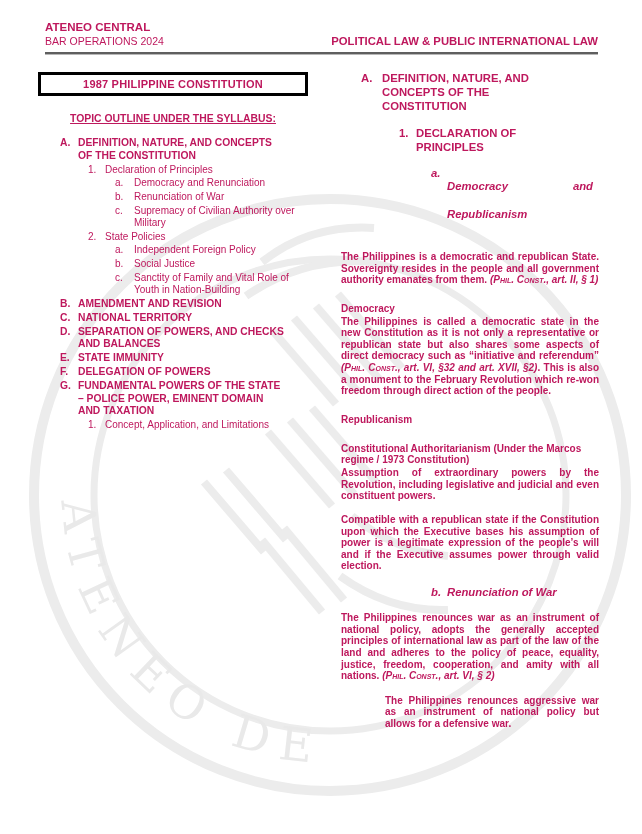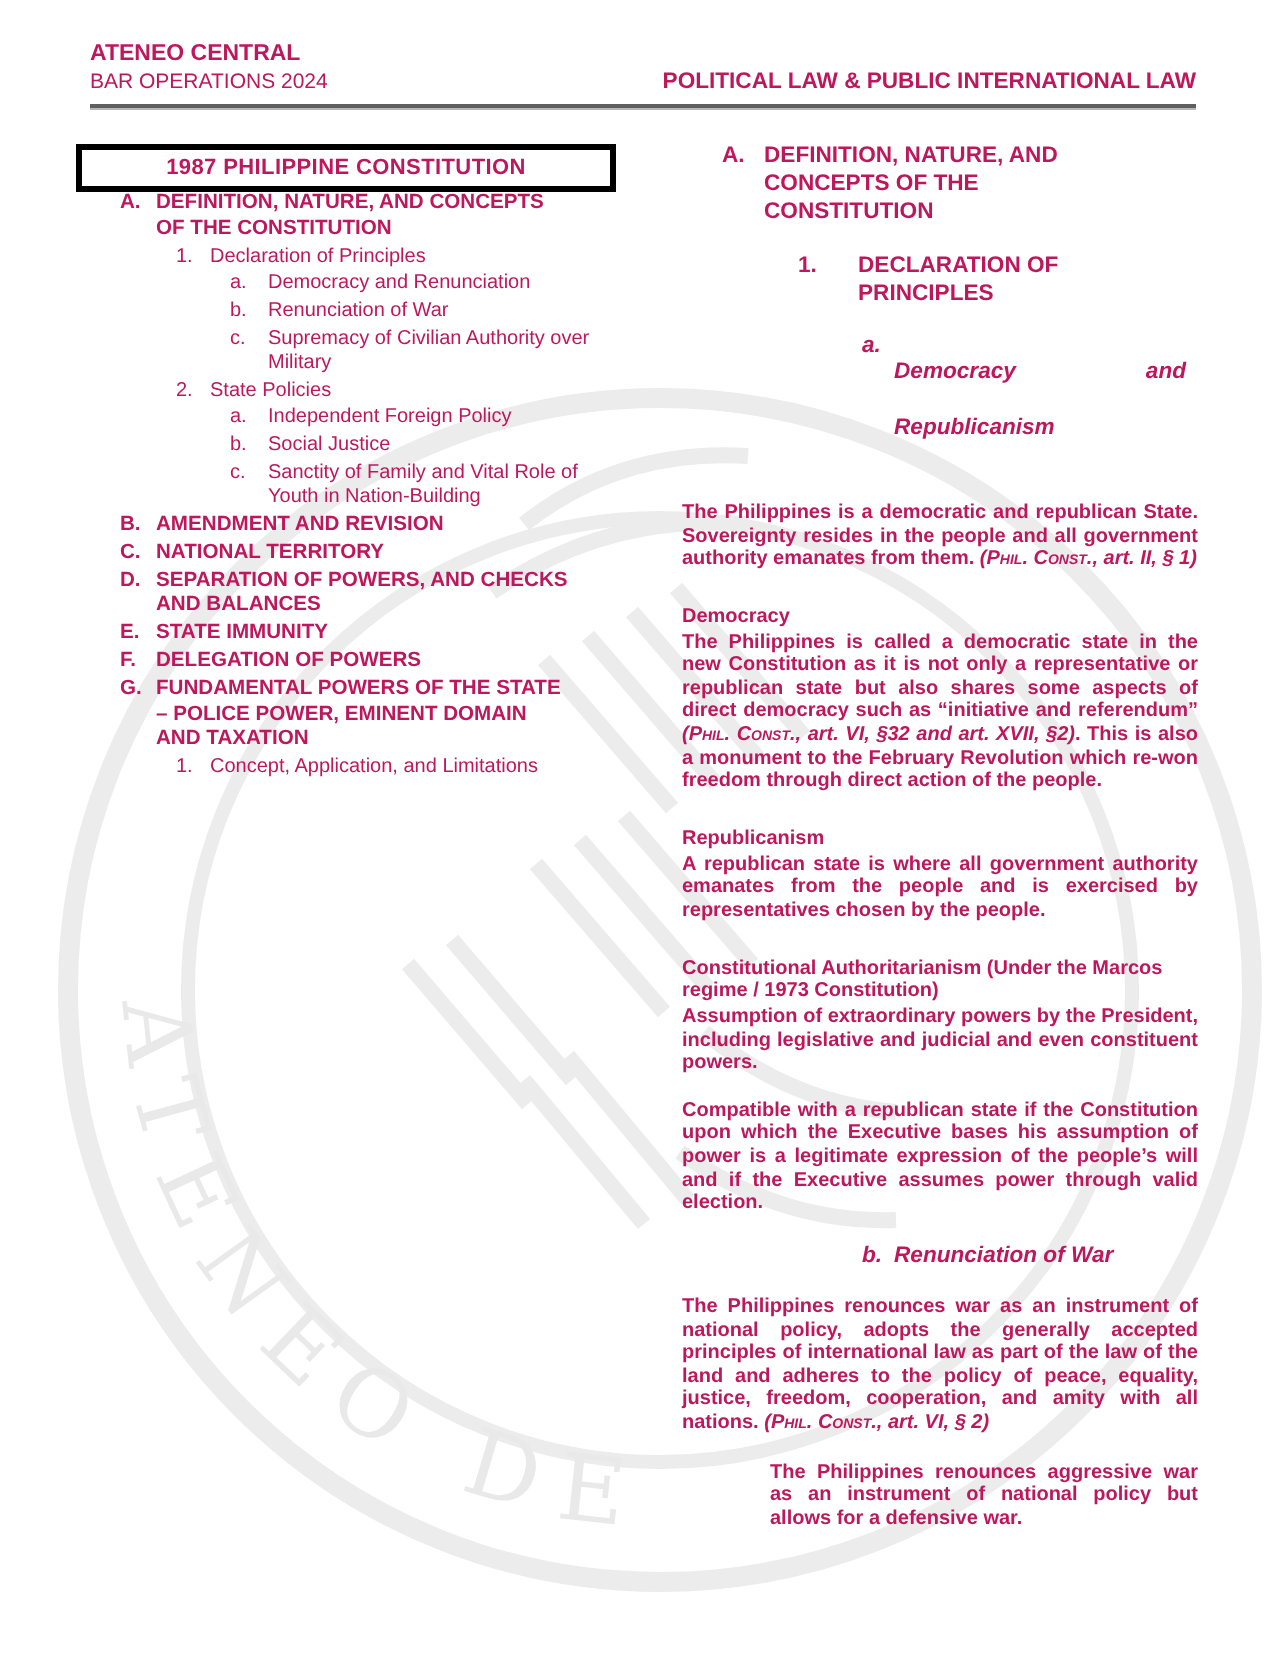--- a/index.html
+++ b/index.html
@@ -38,21 +38,21 @@
   .lvl2 .m { width:17px; }
   .lvl3 { margin-left:70px; }
   .lvl3 .m { width:19px; }
   .gap13 { margin-top:13px; }
 
   
   .rh { display:flex; font-weight:bold; font-size:11.3px; line-height:1.23; }
   .rh .m { flex:none; }
   .rh .t { white-space:pre-line; }
   .rhA { margin-left:20px; }  .rhA .m { width:21px; } .rhA .t { width:172px; }
-  .rh1 { margin-left:58px; margin-top:13px; } .rh1 .m { width:17px; } .rh1 .t { width:124px;margin-left:13px; }
+  .rh1 { margin-left:58px; margin-top:13px; } .rh1 .m { width:17px; } .rh1 .t { width:124px; }
   .rha { margin-left:90px; margin-top:12px; font-style:italic; }
   .rha .m { width:16px; } .rha .t { width:146px; }
   .jline { display:flex; justify-content:space-between; }
   .rha .l2 { display:block; }
   .rhb { margin-top:14px; }
   .para { font-size:10px; line-height:1.165; text-align:justify; margin-top:12px;font-weight:bold; }
   .para.first { margin-top:15px; }
   .para.t0 { margin-top:1px; }
   .para.bold { font-weight:bold; margin-top:13px;margin-left:44px; }
   .bh { font-weight:bold; font-size:10px; line-height:1.165; margin-top:17px; }
@@ -102,20 +102,21 @@
       <div class="subject">POLITICAL LAW &amp; PUBLIC INTERNATIONAL LAW</div>
     </header>
     <div class="rule"></div>
 
     <main class="cols">
 
       <section class="col-left">
         <div class="boxed">
           <span>1987 PHILIPPINE CONSTITUTION</span>
         </div>
+        <div class="topic">TOPIC OUTLINE UNDER THE SYLLABUS:</div>
 
         <div class="row lvl1">
           <span class="m">A.</span>
           <span class="t">DEFINITION, NATURE, AND CONCEPTS
 OF THE CONSTITUTION</span>
         </div>
         <div class="row lvl2">
           <span class="m">1.</span>
           <span class="t">Declaration of Principles</span>
         </div>
@@ -204,24 +205,23 @@
             <span class="l2">Republicanism</span>
           </span>
         </div>
 
         <p class="para first"><span>The Philippines is a democratic and republican State. Sovereignty resides in the people and all government authority emanates from them. </span><i class="cite"><span class="sc">(Phil. Const., </span><span>art. II, § 1)</span></i></p>
 
         <div class="bh">Democracy</div>
         <p class="para t0"><span>The Philippines is called a democratic state in the new Constitution as it is not only a representative or republican state but also shares some aspects of direct democracy such as “initiative and referendum” </span><i class="cite"><span class="sc">(Phil. Const., </span><span>art. VI, §32 and art. XVII, §2)</span></i><span>. This is also a monument to the February Revolution which re-won freedom through direct action of the people.</span></p>
 
         <div class="bh">Republicanism</div>
-        <p class="para t0">A republican state is where all government authority emanates from the people and is exercised by representatives chosen by the people.</p>
 
         <div class="bh" style="text-align:left;">Constitutional Authoritarianism (Under the Marcos regime / 1973 Constitution)</div>
-        <p class="para t0">Assumption of extraordinary powers by the President, including legislative and judicial and even constituent powers.</p>
+        <p class="para t0">Assumption of extraordinary powers by the Revolution, including legislative and judicial and even constituent powers.</p>
         <p class="para">Compatible with a republican state if the Constitution upon which the Executive bases his assumption of power is a legitimate expression of the people’s will and if the Executive assumes power through valid election.</p>
 
         <div class="rh rha rhb">
           <span class="m">b.</span>
           <span class="t">Renunciation of War</span>
         </div>
 
         <p class="para"><span>The Philippines renounces war as an instrument of national policy, adopts the generally accepted principles of international law as part of the law of the land and adheres to the policy of peace, equality, justice, freedom, cooperation, and amity with all nations. </span><i class="cite"><span class="sc">(Phil. Const., </span><span>art. VI, § 2)</span></i></p>
 
         <p class="para bold">The Philippines renounces aggressive war as an instrument of national policy but allows for a defensive war.</p>

